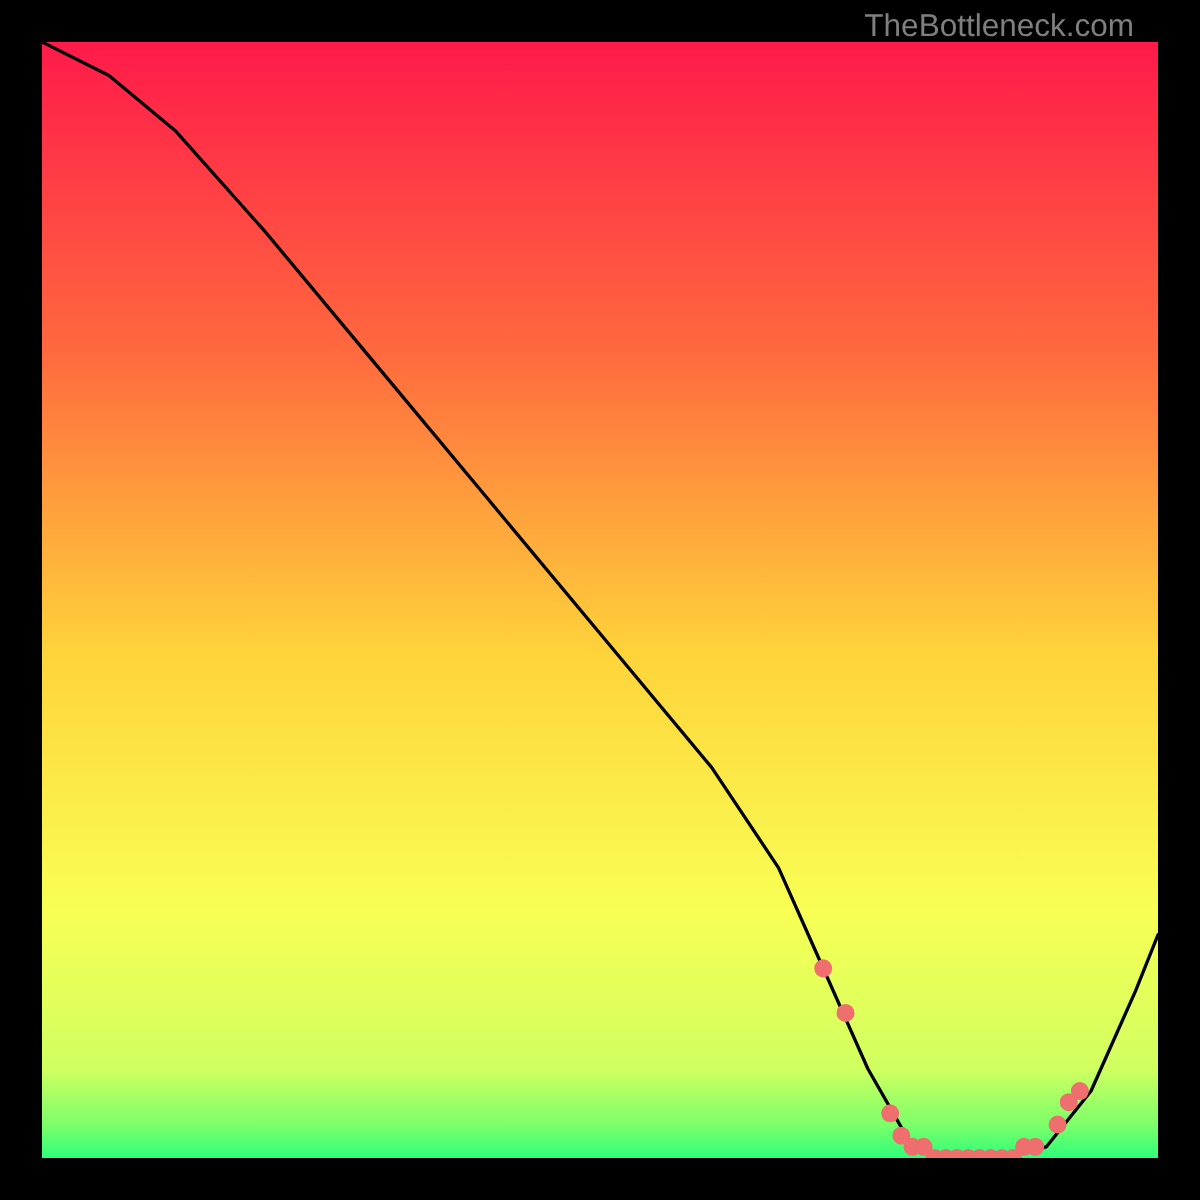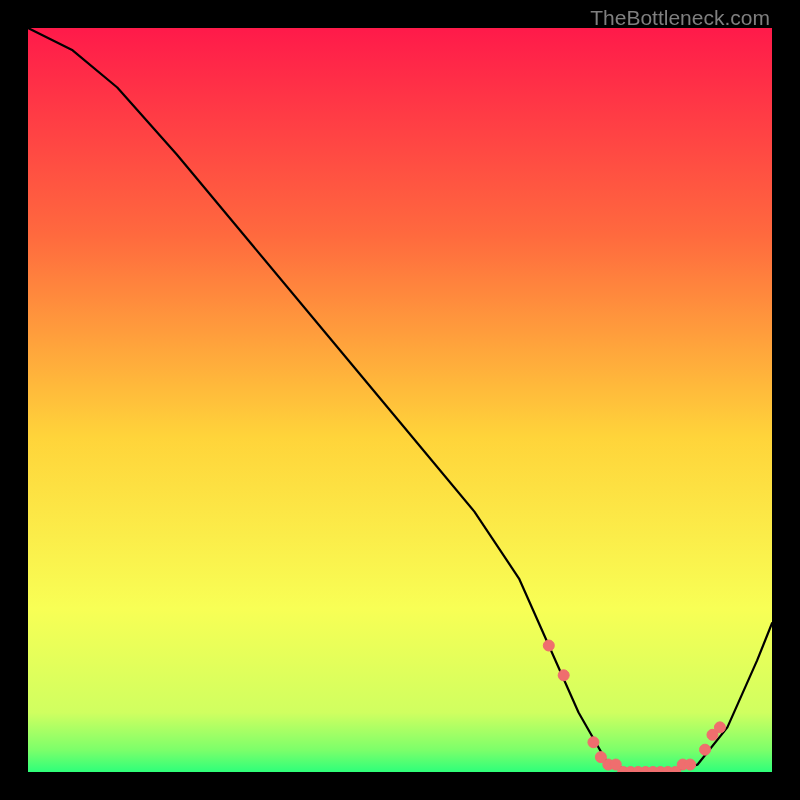--- a/index.html
+++ b/index.html
@@ -20,21 +20,21 @@
   }
   .gradient-bg {
     position: absolute;
     left: 0; top: 0;
     width: 100%;
     height: 100%;
   }
   .attribution {
     position: absolute;
     top: 6px;
-    right: 30px;
+    right: 44px;
     font-family: Arial, Helvetica, sans-serif;
     font-size: 21px;
     color: #7f7f7f;
     font-weight: 500;
   }
   svg.curve {
     position: absolute;
     left: 0; top: 0;
     width: 100%;
     height: 100%;

